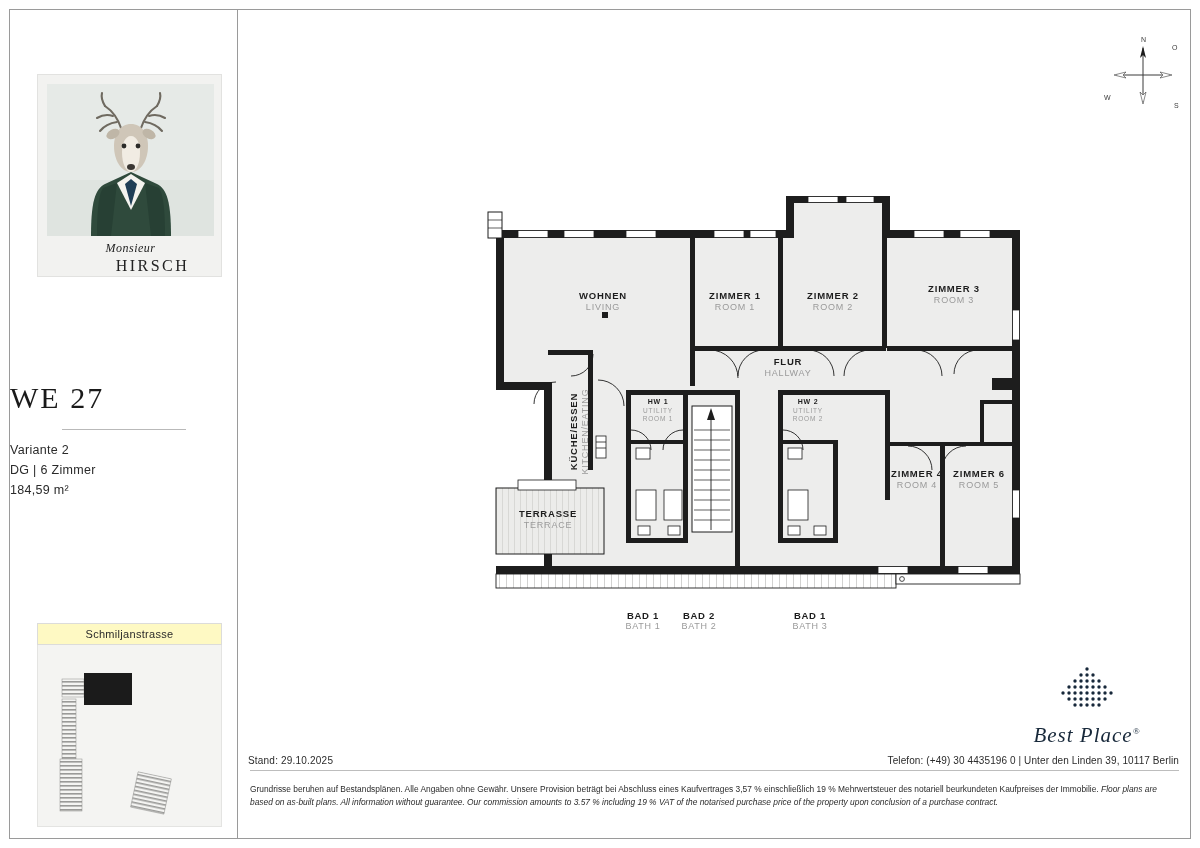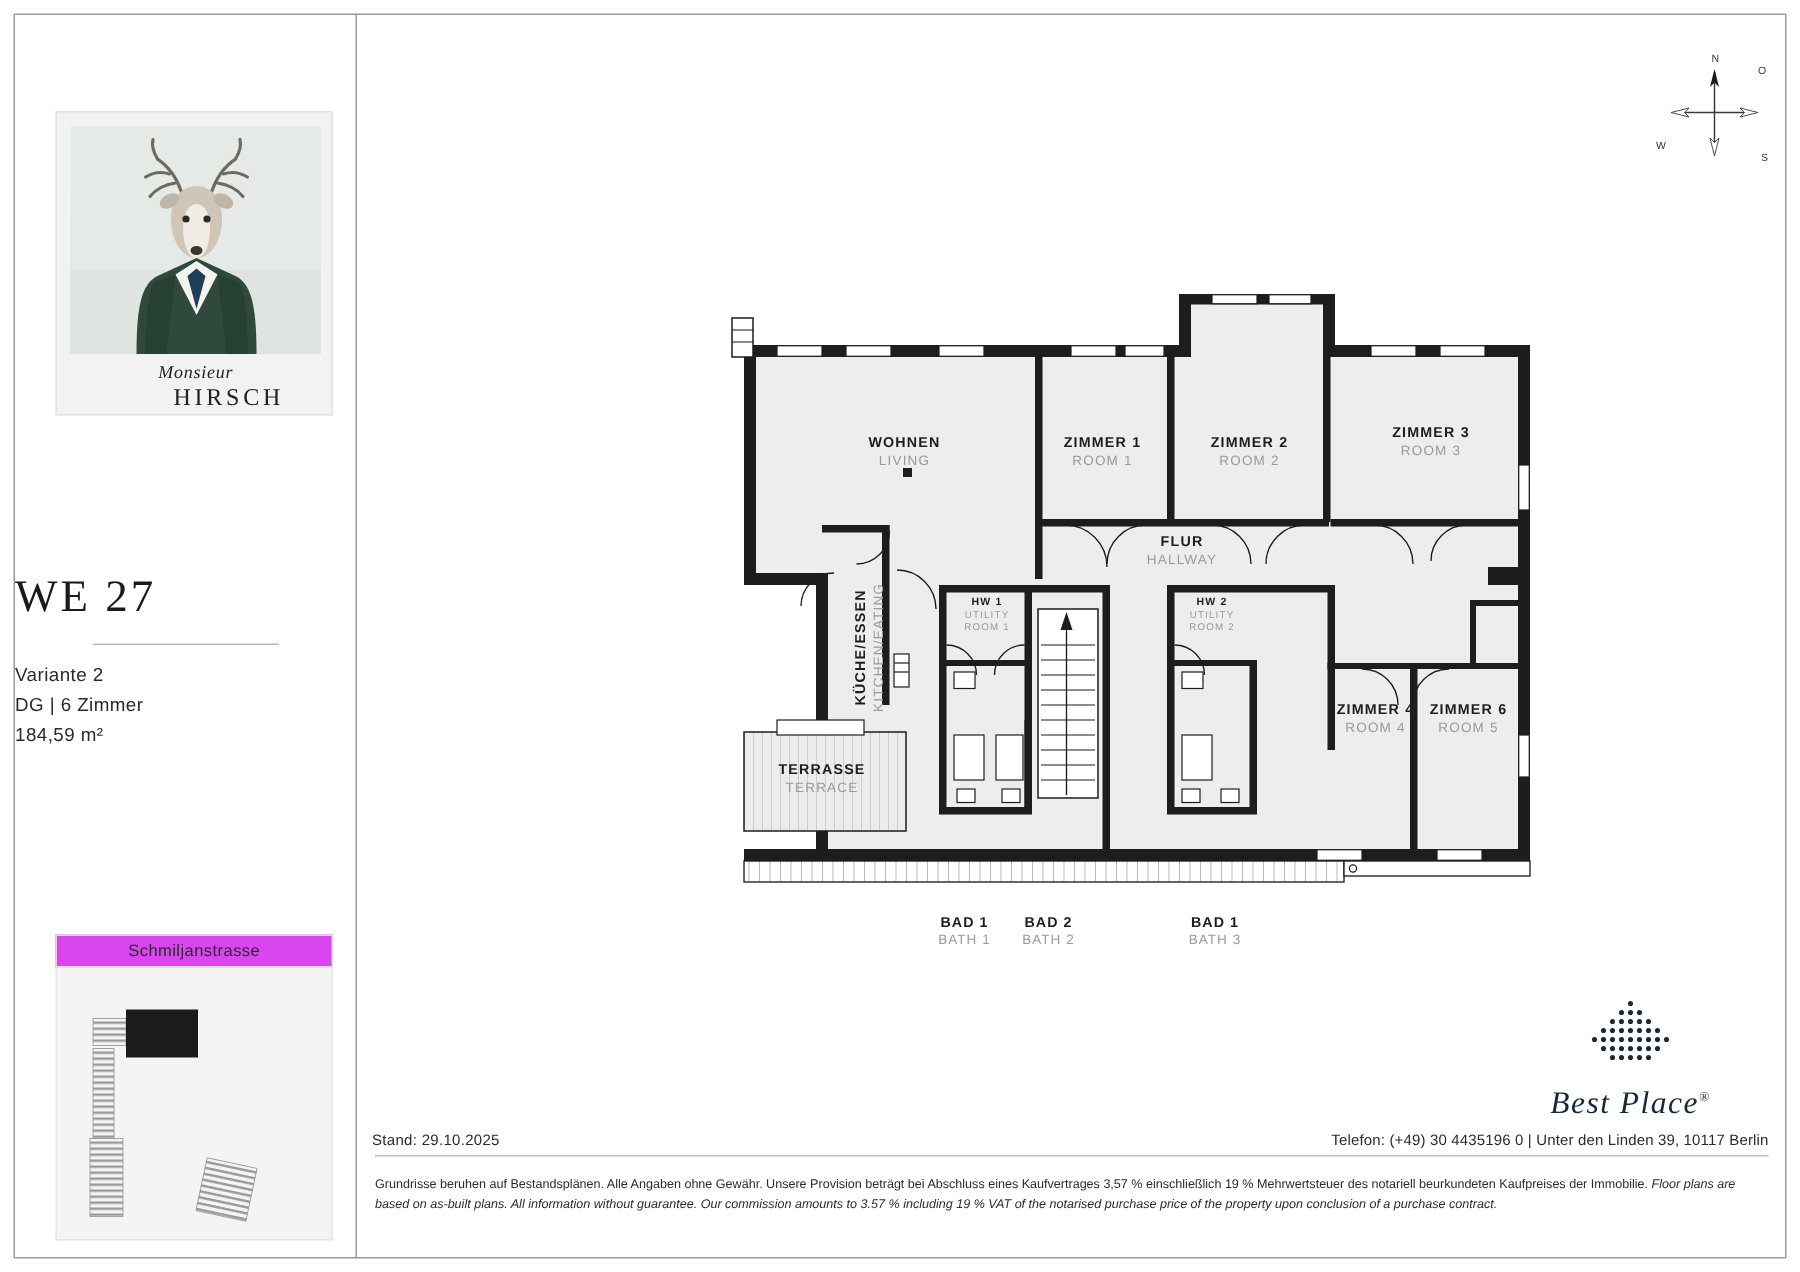--- a/index.html
+++ b/index.html
@@ -97,21 +97,21 @@
     letter-spacing: 0.3px;
   }
 
   #site-block {
     position: absolute;
     left: 27px; top: 613px;
     width: 185px; height: 204px;
   }
   #site-header {
     height: 22px;
-    background: #d946ef;
+    background: #fef9c3;
     border: 1px solid #dcdcda;
     box-sizing: border-box;
     font-size: 11px;
     color: #2b2b2b;
     display: flex;
     align-items: center;
     justify-content: center;
     letter-spacing: 0.3px;
   }
   #site-map {

